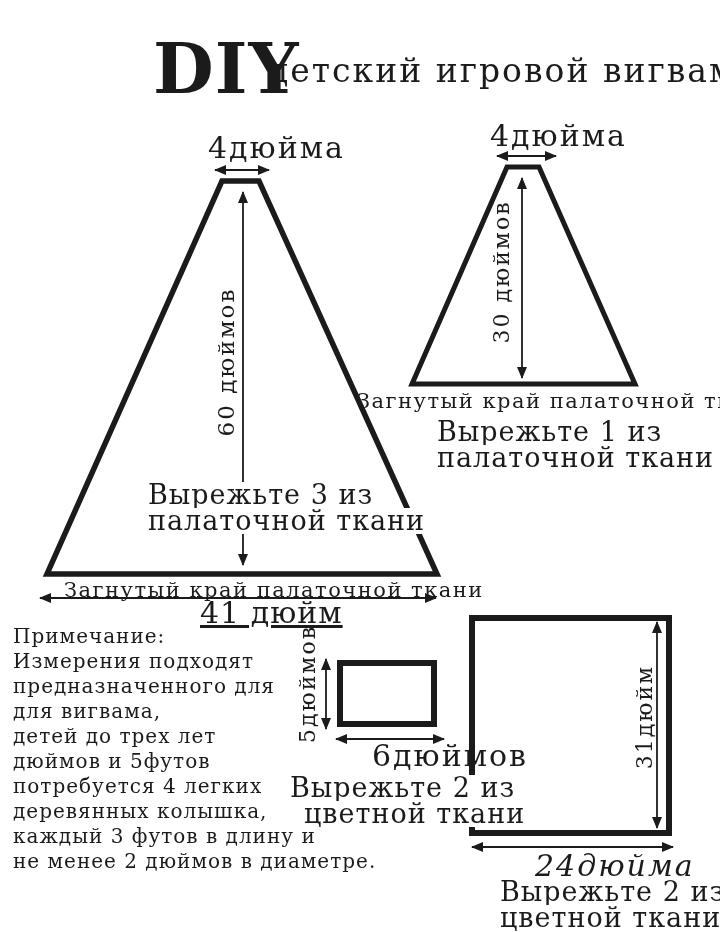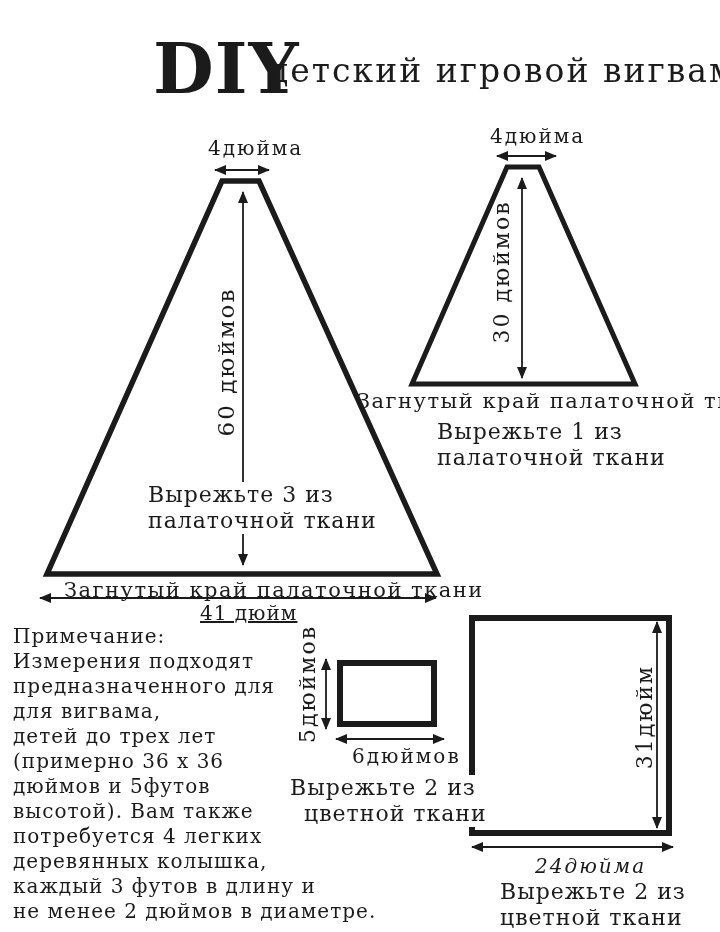--- a/index.html
+++ b/index.html
@@ -2,23 +2,23 @@
 <html><head>
 <meta charset="utf-8">
 <style>
   html,body{margin:0;padding:0;background:#ffffff;}
   #page{position:relative;width:720px;height:932px;background:#ffffff;overflow:hidden;
         font-family:"DejaVu Serif","Liberation Serif",serif;color:#1b1b1b;}
   #shapes{position:absolute;left:0;top:0;width:720px;height:932px;}
   .txt{position:absolute;white-space:nowrap;}
   .brand{left:153px;top:42px;font-size:70px;font-weight:bold;line-height:54px;letter-spacing:1px;}
   .subtitle{left:268px;top:50px;font-size:33px;line-height:42px;letter-spacing:2px;}
-  .dim{font-size:20px;letter-spacing:2px;line-height:24px;}
+  .dim{font-size:30px;letter-spacing:2px;line-height:24px;}
   .edge{font-size:21px;letter-spacing:1.5px;line-height:22px;}
-  .cut{font-size:22px;letter-spacing:1px;line-height:26px;}
+  .cut{font-size:27px;letter-spacing:1px;line-height:26px;}
   .cut .line{background:#ffffff;display:inline-block;padding:0 3px;}
   .cut div{line-height:26px;}
   .vlabel{position:absolute;white-space:nowrap;font-size:22px;letter-spacing:2px;
           transform:translate(-50%,-50%) rotate(-90deg);}
   .note{position:absolute;left:13px;top:624px;font-size:20px;letter-spacing:1px;line-height:25px;}
 </style>
 </head>
 <body>
 
 <div id="page">
@@ -66,41 +66,39 @@
 
   <div class="txt dim" style="left:490px;top:124px;">4дюйма</div>
   <div class="vlabel" style="left:501px;top:272px;">30 дюймов</div>
   <div class="txt edge" style="left:357px;top:390px;">Загнутый край палаточной ткани</div>
   <div class="txt cut" style="left:434px;top:419px;">
     <div><span class="line">Вырежьте 1 из</span></div>
     <div><span class="line">палаточной ткани</span></div>
   </div>
 
   <div class="vlabel" style="left:307px;top:684px;">5дюймов</div>
-  <div class="txt dim" style="left:352px;top:744px;">6дюймов</div>
+  <div class="txt dim" style="left:372px;top:744px;">6дюймов</div>
   <div class="txt cut" style="left:287px;top:775px;">
     <div><span class="line">Вырежьте 2 из</span></div>
     <div style="text-indent:7px;"><span class="line">цветной ткани</span></div>
   </div>
 
   <div class="vlabel" style="left:644px;top:717px;">31дюйм</div>
   <div class="txt dim" style="left:535px;top:854px;font-style:italic;">24дюйма</div>
   <div class="txt cut" style="left:497px;top:879px;">
     <div><span class="line">Вырежьте 2 из</span></div>
     <div><span class="line">цветной ткани</span></div>
   </div>
 
   <div class="note">
     <div>Примечание:</div>
     <div>Измерения подходят</div>
     <div>предназначенного для</div>
     <div>для вигвама,</div>
     <div>детей до трех лет</div>
-    <div>(примерно 36 x 36</div>
     <div>дюймов и 5футов</div>
-    <div>высотой). Вам также</div>
     <div>потребуется 4 легких</div>
     <div>деревянных колышка,</div>
     <div>каждый 3 футов в длину и</div>
     <div>не менее 2 дюймов в диаметре.</div>
   </div>
 
 </div>
 
 </body></html>

